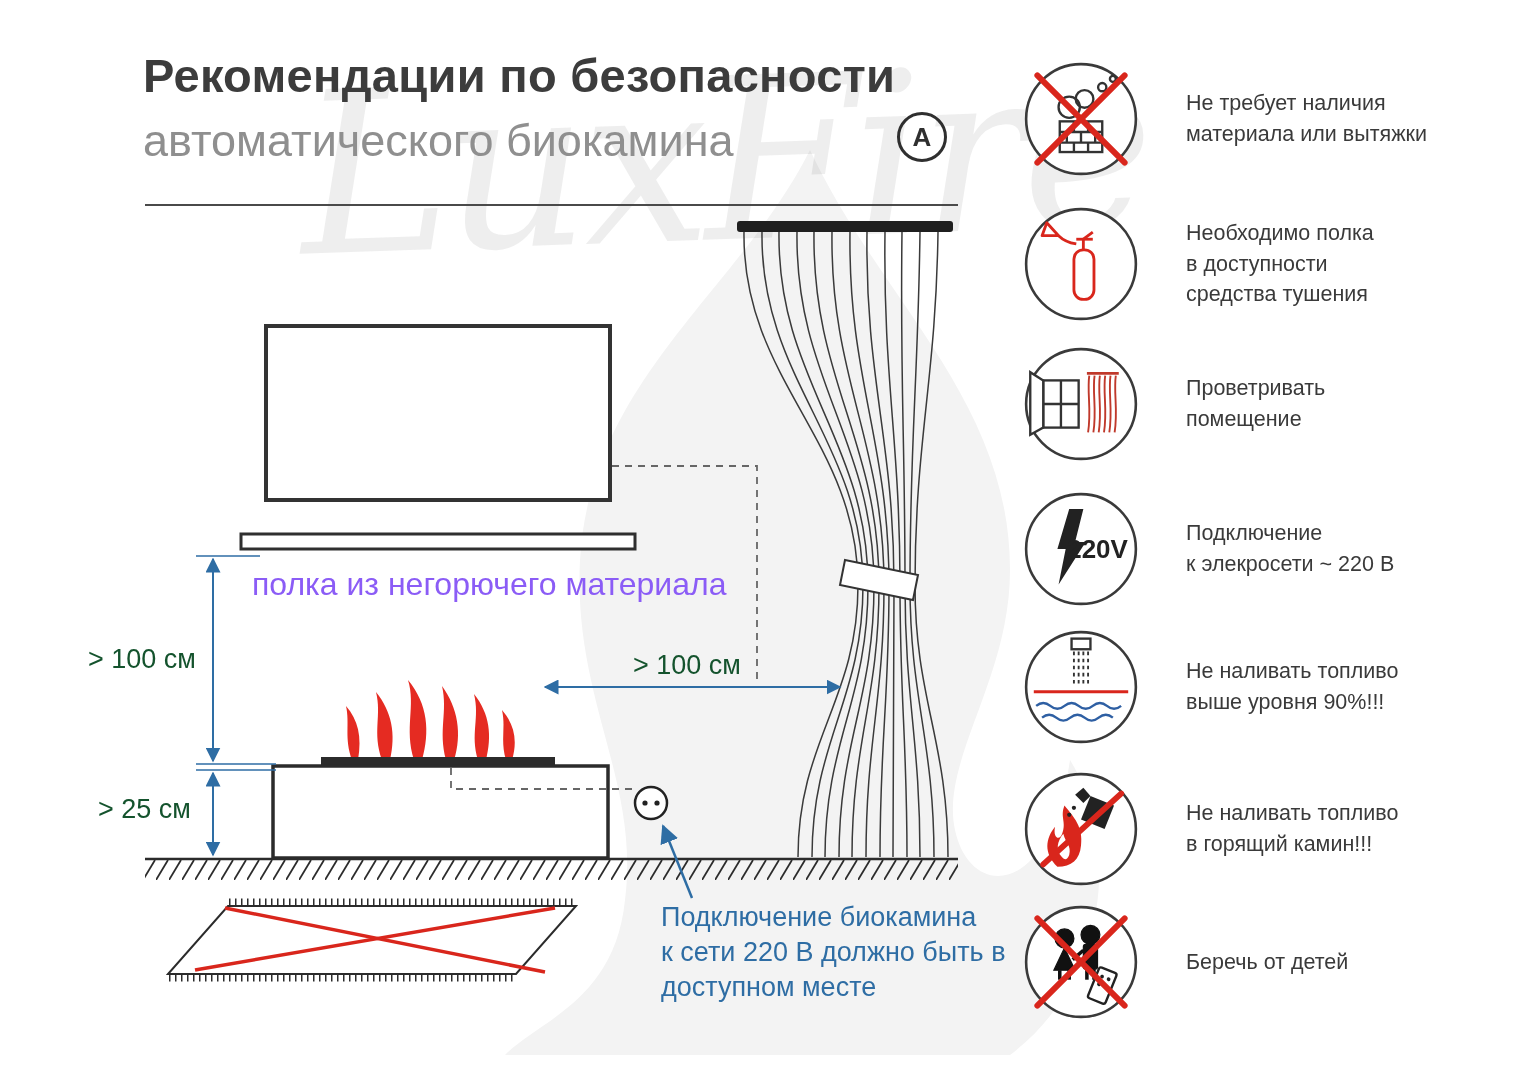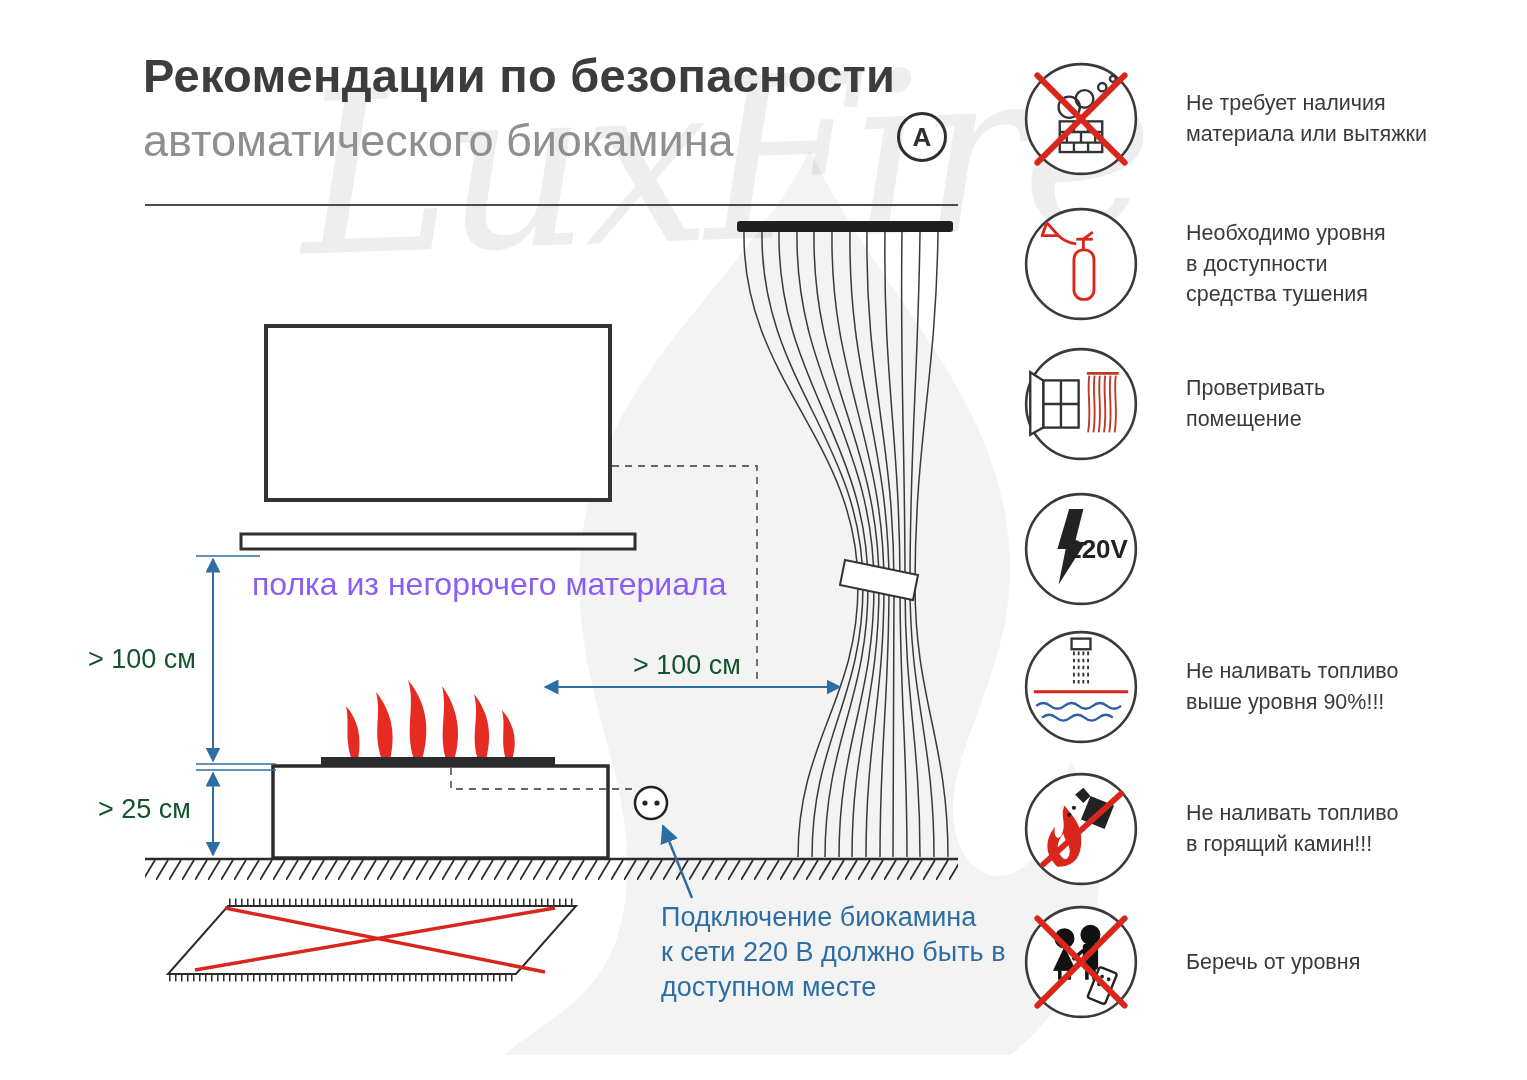--- a/index.html
+++ b/index.html
@@ -194,21 +194,21 @@
         <circle cx="50" cy="50" r="46.5" fill="#fff" stroke="#3a3a3a" stroke-width="2.2"></circle>
         <g stroke="#d9261c" stroke-width="2.4" fill="none" stroke-linejoin="round">
           <rect x="44" y="38" width="17" height="42" rx="8"></rect>
           <line x1="52" y1="38" x2="52" y2="29"></line>
           <line x1="46" y1="29" x2="60" y2="29"></line>
           <line x1="52" y1="29" x2="60" y2="23"></line>
           <path d="M46,33 C40,32 34,29 31,26"></path>
           <polygon points="31,26 21,15 17,26"></polygon>
         </g>
       </svg>
-      <div class="safety-text">Необходимо уровня
+      <div class="safety-text">Необходимо полка
 в доступности
 средства тушения</div>
     </div>
 
     <div class="safety-row" style="top:345px">
       <svg width="118" height="118" viewBox="0 0 100 100">
         <circle cx="50" cy="50" r="46.5" fill="#fff" stroke="#3a3a3a" stroke-width="2.2"></circle>
         <g stroke="#333" stroke-width="2" fill="#fff">
           <rect x="18" y="30" width="30" height="40"></rect>
           <line x1="33" y1="30" x2="33" y2="70"></line>
@@ -228,20 +228,22 @@
       <div class="safety-text">Проветривать
 помещение</div>
     </div>
 
     <div class="safety-row" style="top:490px">
       <svg width="118" height="118" viewBox="0 0 100 100">
         <circle cx="50" cy="50" r="46.5" fill="#fff" stroke="#3a3a3a" stroke-width="2.2"></circle>
         <polygon points="40,16 30,50 37,50 31,80 54,44 45,44 52,16" fill="#222"></polygon>
         <text x="64" y="58" text-anchor="middle" font-size="22" font-weight="bold" fill="#222" font-family="Liberation Sans, sans-serif">220V</text>
       </svg>
+      <div class="safety-text">Подключение
+к элекросети ~ 220 В</div>
     </div>
 
     <div class="safety-row" style="top:628px">
       <svg width="118" height="118" viewBox="0 0 100 100">
         <circle cx="50" cy="50" r="46.5" fill="#fff" stroke="#3a3a3a" stroke-width="2.2"></circle>
         <g stroke="#333" stroke-width="1.6" fill="none">
           <rect x="42" y="9" width="16" height="9" stroke-width="2"></rect>
           <line x1="44" y1="20" x2="44" y2="48" stroke-dasharray="3 3"></line>
           <line x1="48" y1="20" x2="48" y2="48" stroke-dasharray="3 3"></line>
           <line x1="52" y1="20" x2="52" y2="48" stroke-dasharray="3 3"></line>
@@ -294,17 +296,17 @@
           <circle cx="65" cy="63" r="1.6" fill="#222"></circle>
             <circle cx="71" cy="63" r="1.6" fill="#222"></circle>
           <circle cx="65" cy="70" r="1.6" fill="#222"></circle>
             <circle cx="71" cy="70" r="1.6" fill="#222"></circle>
         </g>
         <g stroke="#d9261c" stroke-width="5" stroke-linecap="round">
           <line x1="13" y1="13" x2="87" y2="87"></line>
             <line x1="87" y1="13" x2="13" y2="87"></line>
         </g>
       </svg>
-      <div class="safety-text">Беречь от уровня</div>
+      <div class="safety-text">Беречь от детей</div>
     </div>
 
   </div>
 </div>
 
 </body></html>

